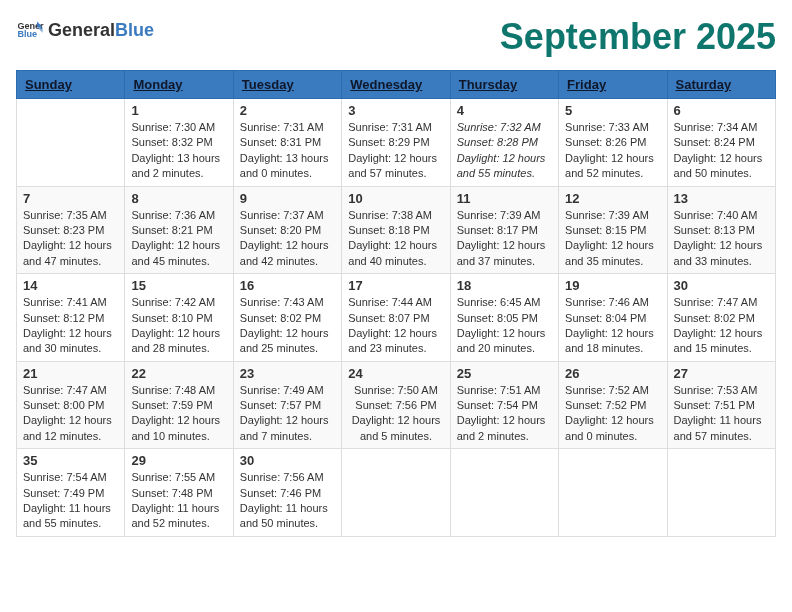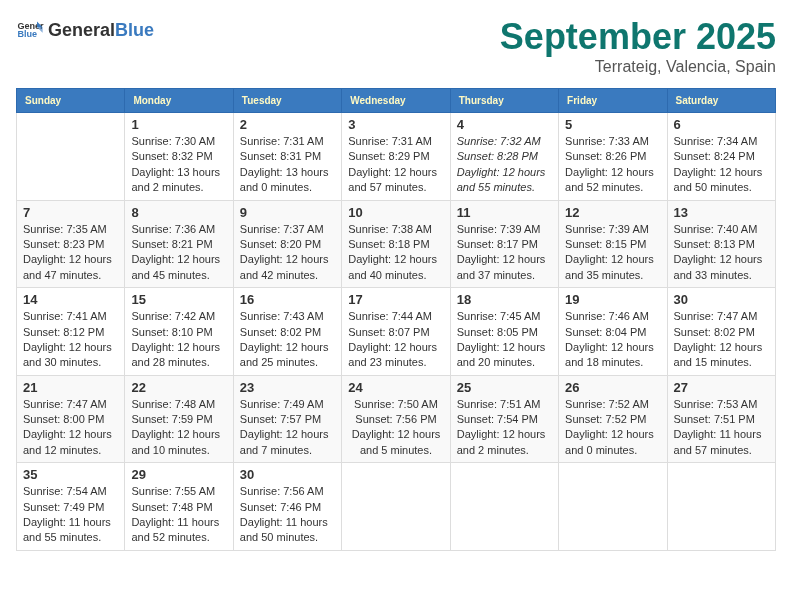--- a/index.html
+++ b/index.html
@@ -47,25 +47,26 @@
       font-size: 16px;
       color: #555;
     }
     .calendar {
       width: 100%;
       border-collapse: collapse;
       border: 1px solid #ccc;
     }
     .calendar th {
       background-color: #3a7abf;
-      color: #fef9c3;
+      color: #0f172a;
       text-align: left;
       padding: 6px 8px;
-      font-size: 10px;
+      font-size: 13px;
       border: 1px solid #2d6aaf;
+      text-decoration: underline;
     }
     .calendar td {
       vertical-align: top;
       padding: 4px 6px;
       border: 1px solid #ddd;
       width: 108px;
       min-height: 80px;
       font-size: 11px;
       color: #333;
       background: #fff;
@@ -101,21 +102,20 @@
     </svg>
     <div>
       <div style="display:flex;align-items:baseline;gap:0px;">
         <span class="logo-text-general">General</span>
           <span class="logo-text-blue">Blue</span>
       </div>
     </div>
   </div>
   <div class="title-section">
     <div class="month-title">September 2025</div>
-    <div class="location-title">Terrateig, Valencia, Spain</div>
   </div>
 </div>
 
 <table class="calendar">
   <thead>
     <tr>
     <th>Sunday</th>
         <th>Monday</th>
         <th>Tuesday</th>
         <th>Wednesday</th>
@@ -245,21 +245,21 @@
         </td>
         <td>
           <span class="day-number">17</span>
           <div class="day-info" style="white-space: pre-line;">Sunrise: 7:44 AM
 Sunset: 8:07 PM
 Daylight: 12 hours
 and 23 minutes.</div>
         </td>
         <td>
           <span class="day-number">18</span>
-          <div class="day-info" style="white-space: pre-line;">Sunrise: 7:45 AM
+          <div class="day-info" style="white-space: pre-line;">Sunrise: 6:45 AM
 Sunset: 8:05 PM
 Daylight: 12 hours
 and 20 minutes.</div>
         </td>
         <td>
           <span class="day-number">19</span>
           <div class="day-info" style="white-space: pre-line;">Sunrise: 7:46 AM
 Sunset: 8:04 PM
 Daylight: 12 hours
 and 18 minutes.</div>

